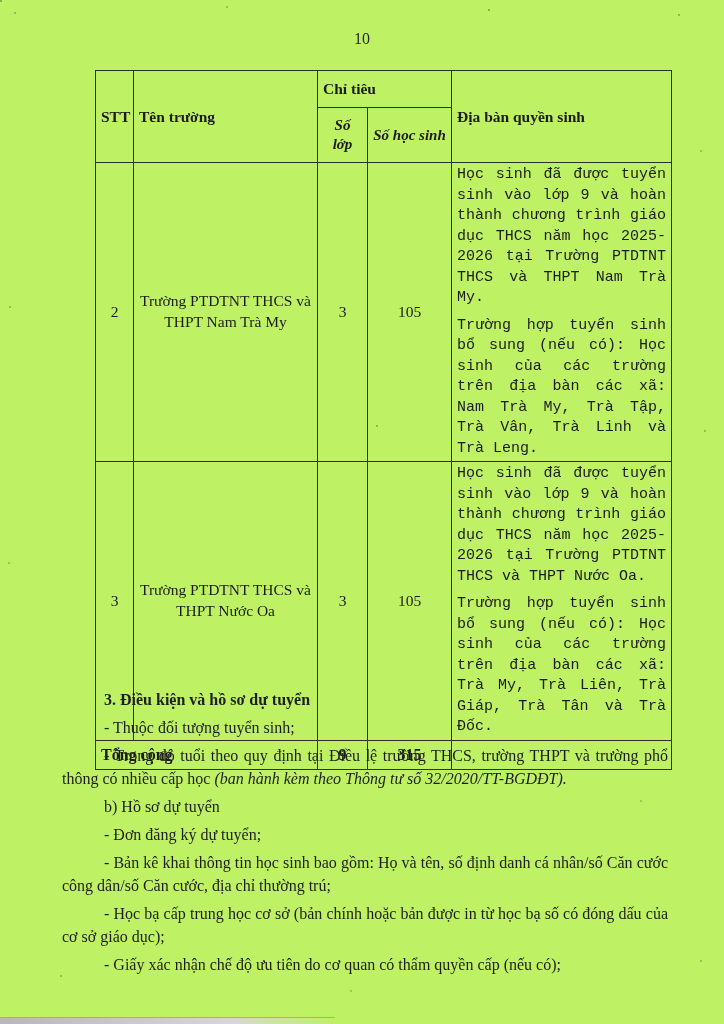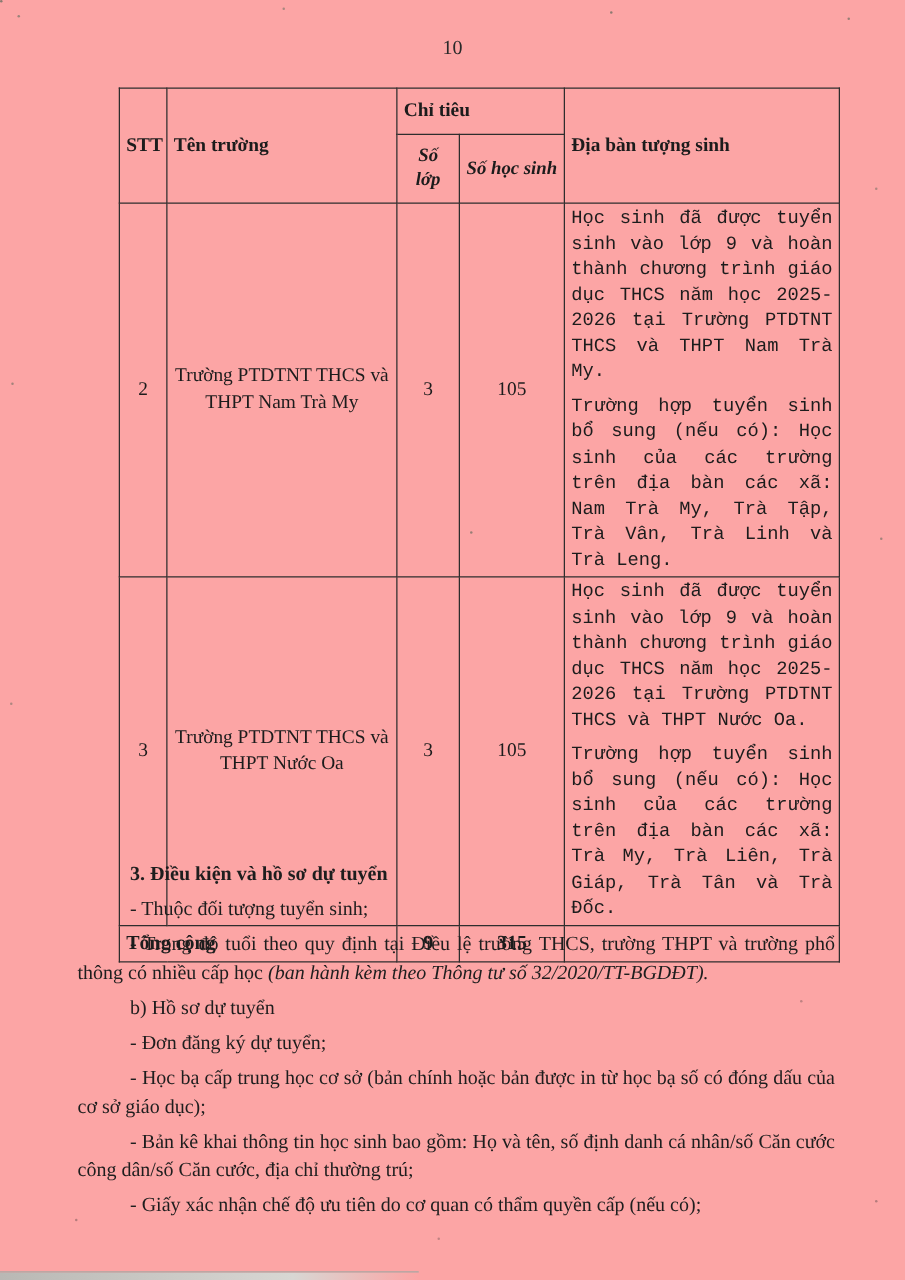--- a/index.html
+++ b/index.html
@@ -6,21 +6,21 @@
   body{
     width:724px;height:1024px;
     background:#f2f1ee;
     font-family:"Liberation Serif","DejaVu Serif",serif;
     color:#1e1e1e;
     position:relative;
     overflow:hidden;
   }
   .page{
     position:absolute;inset:0;
-    background:#fca5a5;
+    background:#bef264;
   }
   .page-number{
     position:absolute;top:30px;left:0;width:724px;
     text-align:center;font-size:16px;color:#2a2a2a;
   }
   
   table.enroll{
     position:absolute;left:95px;top:70px;
     border-collapse:collapse;
     table-layout:fixed;
@@ -107,21 +107,21 @@
         <col class="c-name">
         <col class="c-classes">
         <col class="c-students">
         <col class="c-area">
     </colgroup>
     <tbody>
       <tr class="hdr-top">
         <th class="hdr" rowspan="2">STT</th>
         <th class="hdr" rowspan="2">Tên trường</th>
         <th class="hdr" colspan="2">Chỉ tiêu</th>
-        <th class="hdr" rowspan="2">Địa bàn tượng sinh</th>
+        <th class="hdr" rowspan="2">Địa bàn quyền sinh</th>
       </tr>
       <tr class="hdr-bot">
         <th class="hdr-sub">Số lớp</th>
         <th class="hdr-sub">Số học sinh</th>
       </tr>
 
       <tr class="row-2">
         <td class="cell-stt">2</td>
         <td class="cell-name">Trường PTDTNT THCS và THPT Nam Trà My</td>
         <td class="cell-num">3</td>
@@ -151,21 +151,21 @@
       </tr>
     </tbody>
   </table>
 
   <div class="body-text">
     <p class="section-title">3. Điều kiện và hồ sơ dự tuyển</p>
     <p>- Thuộc đối tượng tuyển sinh;</p>
     <p><span>- Trong độ tuổi theo quy định tại Điều lệ trường THCS, trường THPT và trường phổ thông có nhiều cấp học </span><span class="it">(ban hành kèm theo Thông tư số 32/2020/TT-BGDĐT).</span></p>
     <p>b) Hồ sơ dự tuyển</p>
     <p>- Đơn đăng ký dự tuyển;</p>
+    <p>- Bản kê khai thông tin học sinh bao gồm: Họ và tên, số định danh cá nhân/số Căn cước công dân/số Căn cước, địa chỉ thường trú;</p>
     <p>- Học bạ cấp trung học cơ sở (bản chính hoặc bản được in từ học bạ số có đóng dấu của cơ sở giáo dục);</p>
-    <p>- Bản kê khai thông tin học sinh bao gồm: Họ và tên, số định danh cá nhân/số Căn cước công dân/số Căn cước, địa chỉ thường trú;</p>
     <p>- Giấy xác nhận chế độ ưu tiên do cơ quan có thẩm quyền cấp (nếu có);</p>
   </div>
 
   <div class="scan-noise"></div>
   <div class="scan-strip"></div>
 
 </div>
 
 </body></html>

